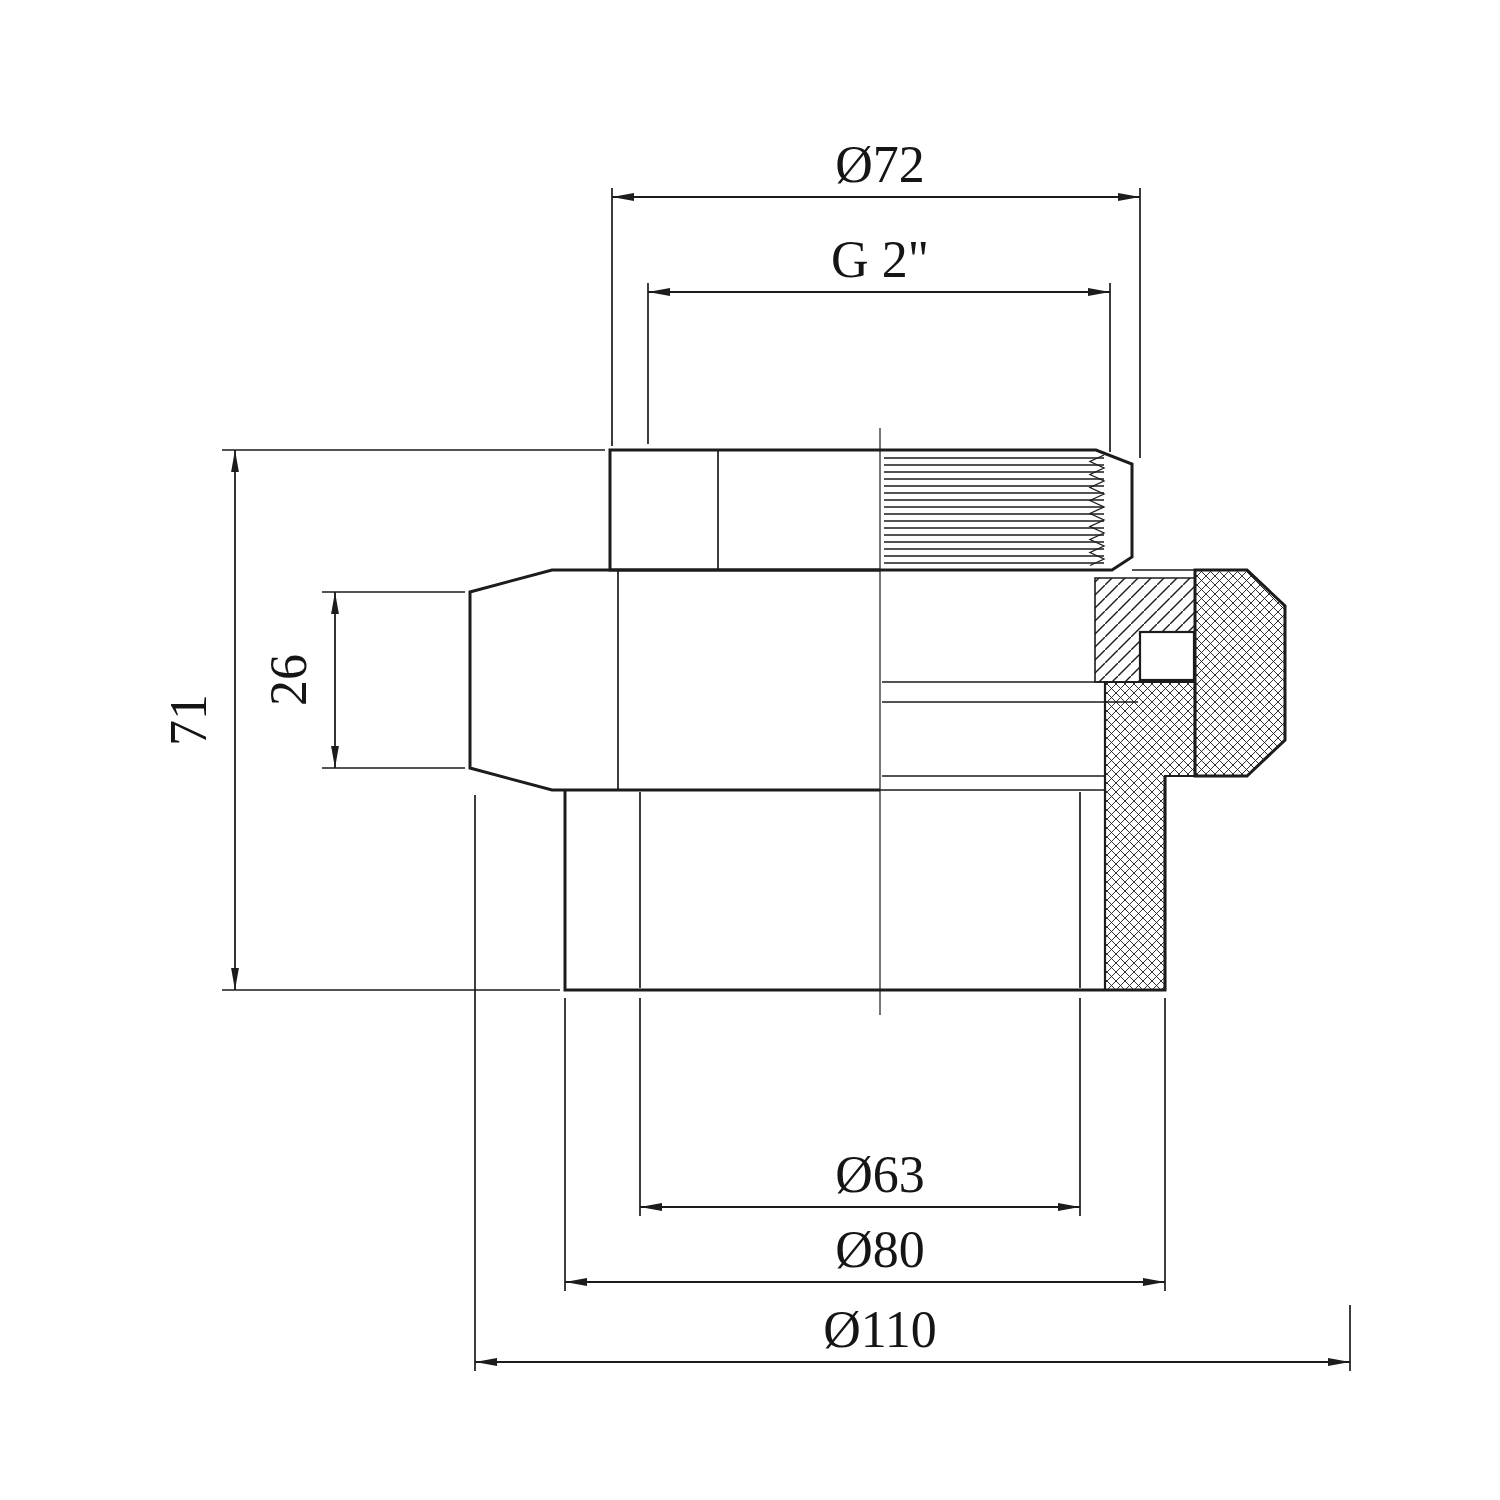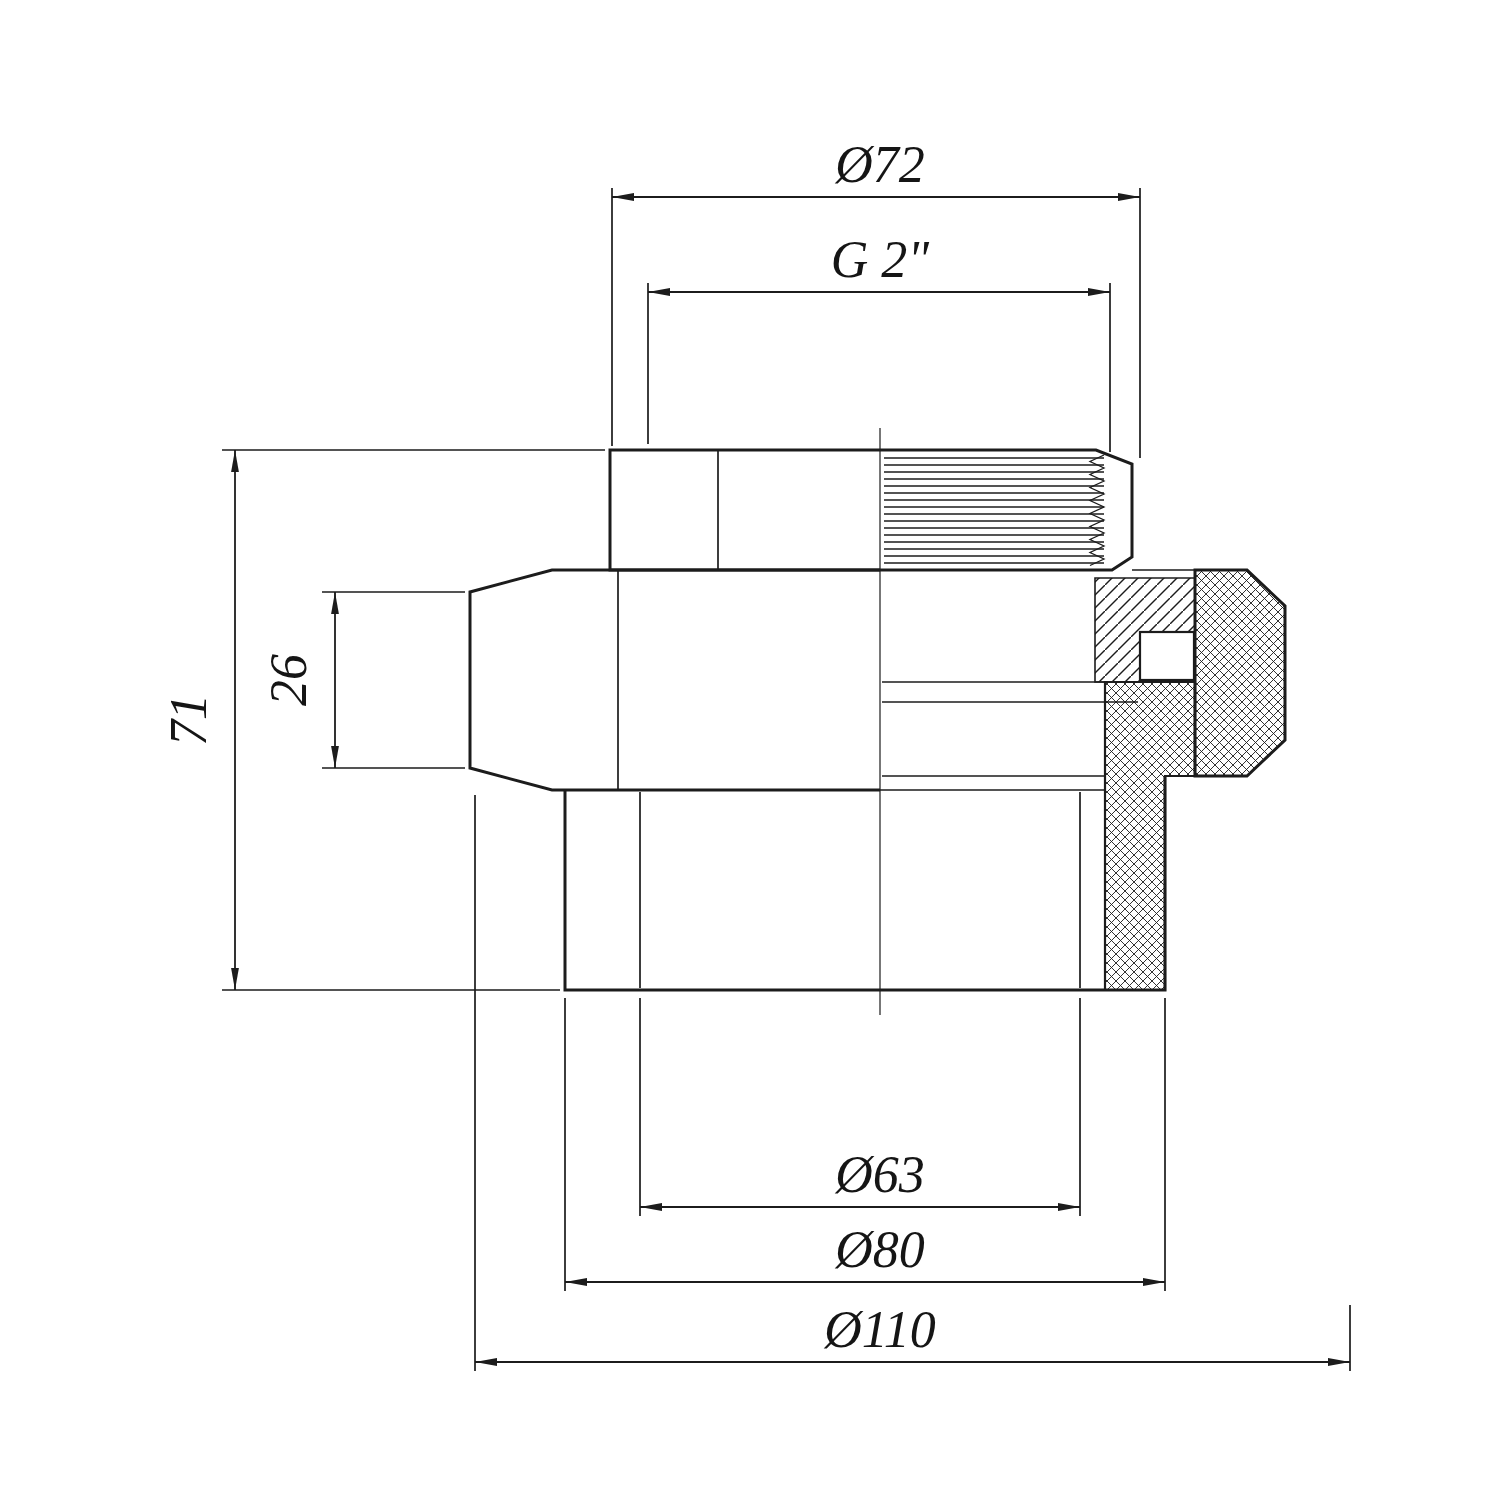--- a/index.html
+++ b/index.html
@@ -8,21 +8,20 @@
     background: #ffffff;
     width: 1500px;
     height: 1500px;
     overflow: hidden;
   }
   .stage {
     position: relative;
     width: 1500px;
     height: 1500px;
     background: #0ea5e9;
-    font-style: italic;
   }
   svg { display: block; }
   .outline   { fill: none; stroke: #1c1c1c; stroke-width: 3;   stroke-linejoin: miter; }
   .thin      { fill: none; stroke: #1c1c1c; stroke-width: 1.7; }
   .thread    { fill: none; stroke: #1c1c1c; stroke-width: 1.3; }
   .center    { fill: none; stroke: #1c1c1c; stroke-width: 1.2; }
   .ext       { fill: none; stroke: #1c1c1c; stroke-width: 1.7; }
   .dim       { fill: none; stroke: #1c1c1c; stroke-width: 1.8; }
   .hatch-d   { fill: url(#hatchDiag);  stroke: #1c1c1c; stroke-width: 1.6; }
   .hatch-k   { fill: url(#hatchKnurl); stroke: #1c1c1c; stroke-width: 2.2; }

